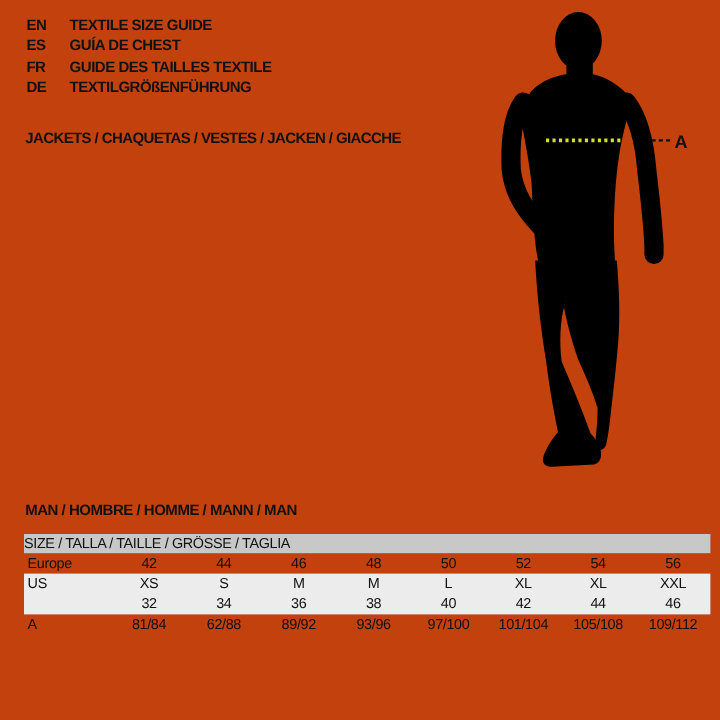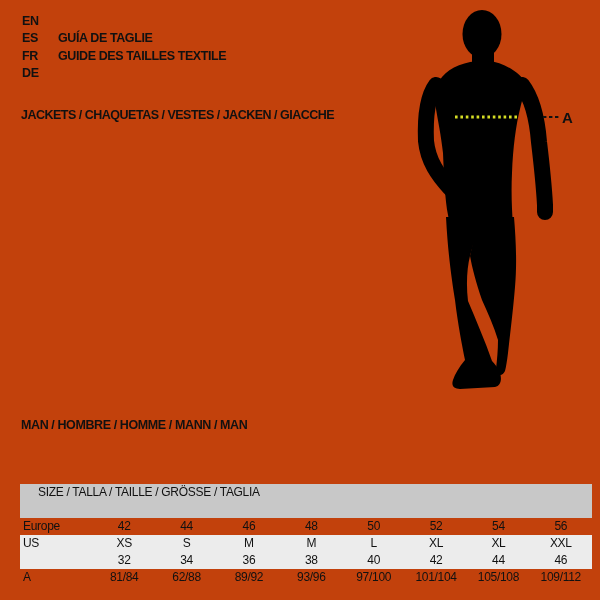--- a/index.html
+++ b/index.html
@@ -28,50 +28,52 @@
   .measure-label-text{font-family:"Liberation Sans","DejaVu Sans",sans-serif;
     font-size:15px;font-weight:700;fill:#111;}
 
   
   .gender{position:absolute;left:21px;top:418px;
     font-weight:700;font-size:12.5px;letter-spacing:-0.4px;white-space:nowrap;}
 
   
   .size-table{position:absolute;left:20px;top:445px;width:572px;
     font-size:12px;letter-spacing:-0.3px;}
-  .thead{background:var(--table-header-bg,#c8c8c8);height:34px;line-height:16px;
-    padding-left:18px;box-sizing:border-box;margin-top:39px;}
+  .thead{background:var(--table-header-bg,#c8c8c8);height:16px;line-height:16px;
+    padding-left:0;box-sizing:border-box;}
   .trow{display:flex;height:17px;line-height:17px;}
   .trow.shaded{background:var(--table-stripe-bg,#ececec);}
   .tcell{flex:1 1 0;text-align:center;}
   .tcell.label{flex:0 0 73px;text-align:left;padding-left:3px;box-sizing:border-box;}
 
   
   .footnote{position:absolute;left:21px;top:547px;
     font-weight:700;font-size:12.5px;letter-spacing:-0.5px;white-space:nowrap;}
 </style>
 </head>
 <body>
 
 <div class="page">
 
   <div class="lang-list">
     <div class="lang-row">
       <span class="lang-code">EN</span>
+      <span class="lang-label">TEXTILE SIZE GUIDE</span>
     </div>
     <div class="lang-row">
       <span class="lang-code">ES</span>
-      <span class="lang-label">GUÍA DE TAGLIE</span>
+      <span class="lang-label">GUÍA DE CHEST</span>
     </div>
     <div class="lang-row">
       <span class="lang-code">FR</span>
       <span class="lang-label">GUIDE DES TAILLES TEXTILE</span>
     </div>
     <div class="lang-row">
       <span class="lang-code">DE</span>
+      <span class="lang-label">TEXTILGRÖßENFÜHRUNG</span>
     </div>
   </div>
 
   <div class="categories">
     <div>JACKETS / CHAQUETAS / VESTES / JACKEN / GIACCHE</div>
   </div>
 
   <div class="figure-wrap">
     <svg width="170" height="385" viewBox="0 0 170 385">
       <g class="sil-fill" fill="#000000">

